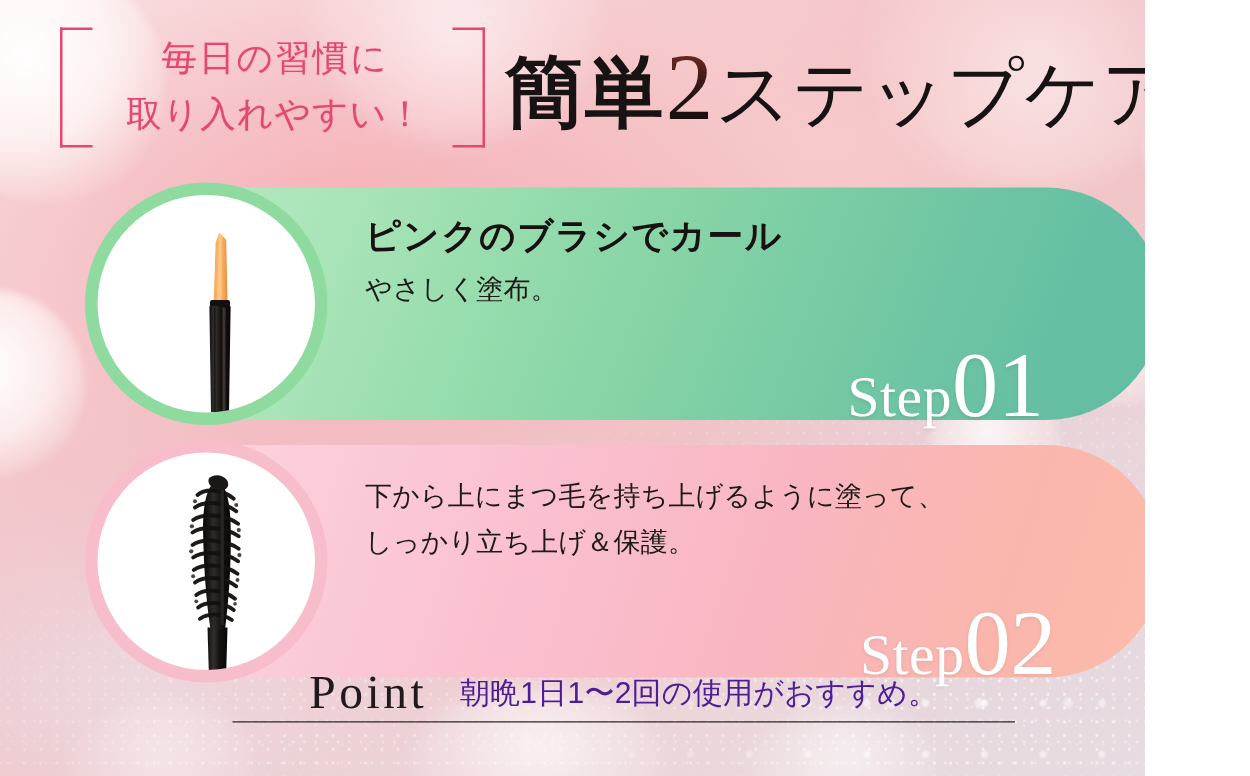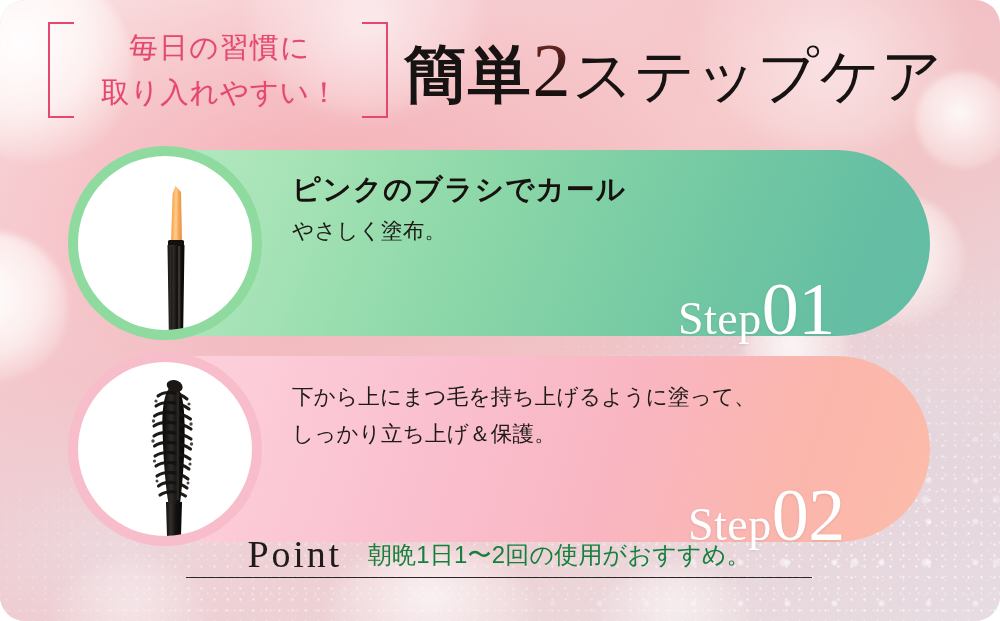--- a/index.html
+++ b/index.html
@@ -7,24 +7,23 @@
 
   html,body{
     width:1000px; height:621px;
     overflow:hidden;
     font-family:"Liberation Sans", sans-serif;
   }
 
   
   #stage{
     position:relative;
-    width:1000px; height:621px;
+    width:916px; height:621px;
     overflow:hidden;
     background:#f7dfe2;
-    border-radius:25px;
   }
 
   
   .bg-base{
     position:absolute; inset:0;
     background:
       linear-gradient(150deg,
         #fae3e4 0%,
         #f6cfd4 22%,
         #f2bfc4 42%,
@@ -234,21 +233,21 @@
   .point-word{
     font-family:"Liberation Serif", serif;
     font-size:38px;
     line-height:40px;
     color:#201a1d;
     letter-spacing:.075em;
   }
   .point-note{
     font-size:24px;
     line-height:34px;
-    color:#15803d;
+    color:#4c1d95;
     letter-spacing:.008em;
     white-space:nowrap;
     padding-bottom:2px;
   }
 </style>
 </head>
 <body>
 
 <div id="stage">
 

